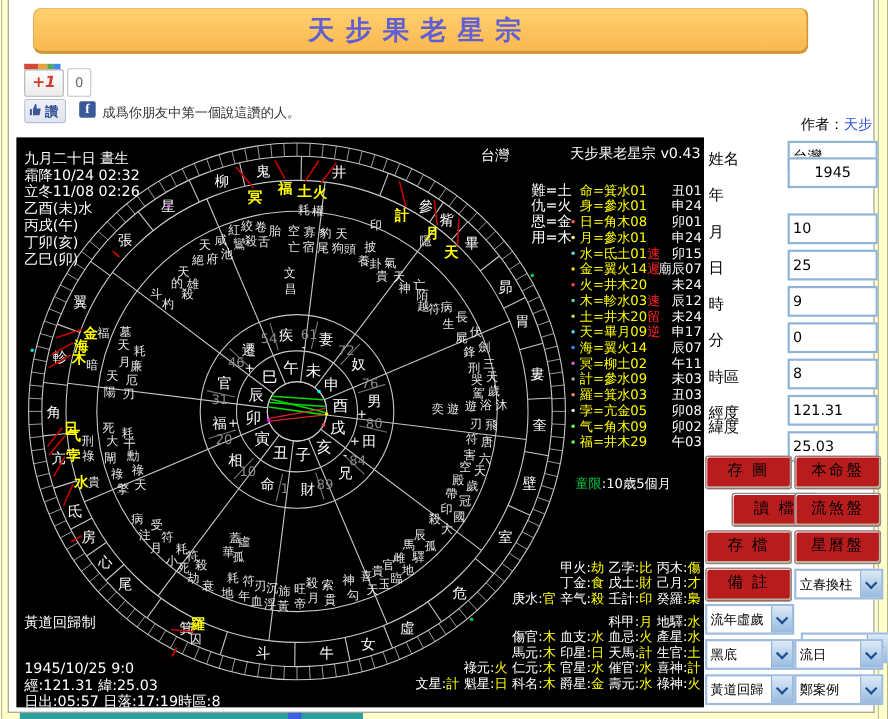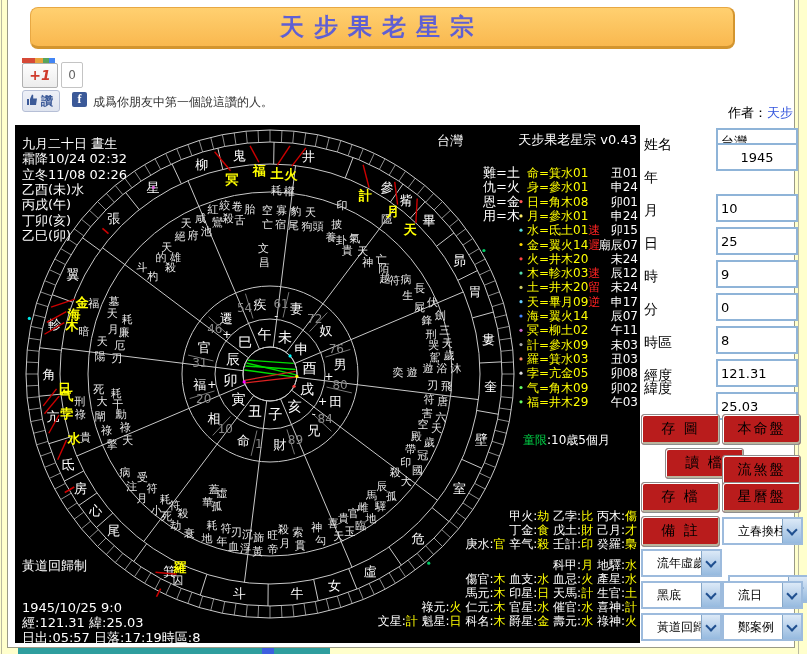--- a/index.html
+++ b/index.html
@@ -29,21 +29,21 @@
   .author{position:absolute;right:14px;top:104px;font-size:13px;color:#000;}
   .author a{color:#3355dd;text-decoration:none;}
   .chartbox{position:absolute;left:15px;top:125px;width:625px;height:518px;background:#000;}
   .rp-label{position:absolute;left:644px;font-size:14px;color:#000;}
   .rp-input{position:absolute;left:716px;width:72px;height:22px;border:2px solid #8fb4d8;background:#fff;
             font-size:13px;color:#000;padding:1px 3px;font-family:inherit;}
   .btn{position:absolute;width:77px;height:29px;background:#b91c1c;border:1px solid #8e8e8e;border-radius:3px;
        box-shadow:inset 1px 1px 0 #ffffff, inset -1px -2px 0 #b9b49e;
        font-size:14px;color:#000;text-align:center;line-height:27px;letter-spacing:2px;}
   .sel{position:absolute;width:77px;height:24px;border:2px solid #9dbbdd;background:#fff;display:flex;align-items:center;}
-  .sel .lab{flex:1;font-size:12px;color:#000;padding-left:14px;white-space:nowrap;overflow:hidden;}
+  .sel .lab{flex:1;font-size:12px;color:#000;padding-left:3px;white-space:nowrap;overflow:hidden;}
   .sel .arr{width:18px;height:100%;background:linear-gradient(#dcE9f7,#96badf);border-left:1px solid #86a7c8;
             display:flex;align-items:center;justify-content:center;}
   .sel .chev{width:6px;height:6px;border-right:2px solid #1f4f8f;border-bottom:2px solid #1f4f8f;
              transform:rotate(45deg);margin-top:-3px;}
   .teal{position:absolute;left:18px;top:648px;width:312px;height:6px;background:#2e9e9e;}
   .teal .bdot{position:absolute;left:244px;top:0;width:12px;height:6px;background:#3d5fe0;}
   
   text{font-family:"DejaVu Sans","Liberation Sans",sans-serif;}
   .st{font-size:11px;fill:#e8e8e8;}
   .mn{font-size:13px;fill:#ffffff;}
@@ -639,21 +639,21 @@
     <input class="rp-input" value="8" style="top: 326px;">
     <div class="rp-label" style="top: 367px;">經度</div>
     <input class="rp-input" value="121.31" style="top: 359px;">
     <div class="rp-label" style="top: 380px;">緯度</div>
     <input class="rp-input" value="25.03" style="top: 392px;">
   </div>
 
 <div class="btn" style="left:641px;top:414px;">存 圖</div>
 <div class="btn" style="left:722px;top:414px;">本命盤</div>
 <div class="btn" style="left:641px;top:448px;margin-left:24px;">讀 檔</div>
-<div class="btn" style="left:722px;top:448px;margin-top:7px;">流煞盤</div>
+<div class="btn" style="left:722px;top:448px;">流煞盤</div>
 <div class="btn" style="left:641px;top:482px;">存 檔</div>
 <div class="btn" style="left:722px;top:482px;">星曆盤</div>
 <div class="btn" style="left:641px;top:516px;">備 註</div>
 
 <div class="sel" style="left:722px;top:517px;">
   <span class="lab">立春換柱</span>
   <span class="arr">
       <span class="chev"></span>
     </span>
 </div>

